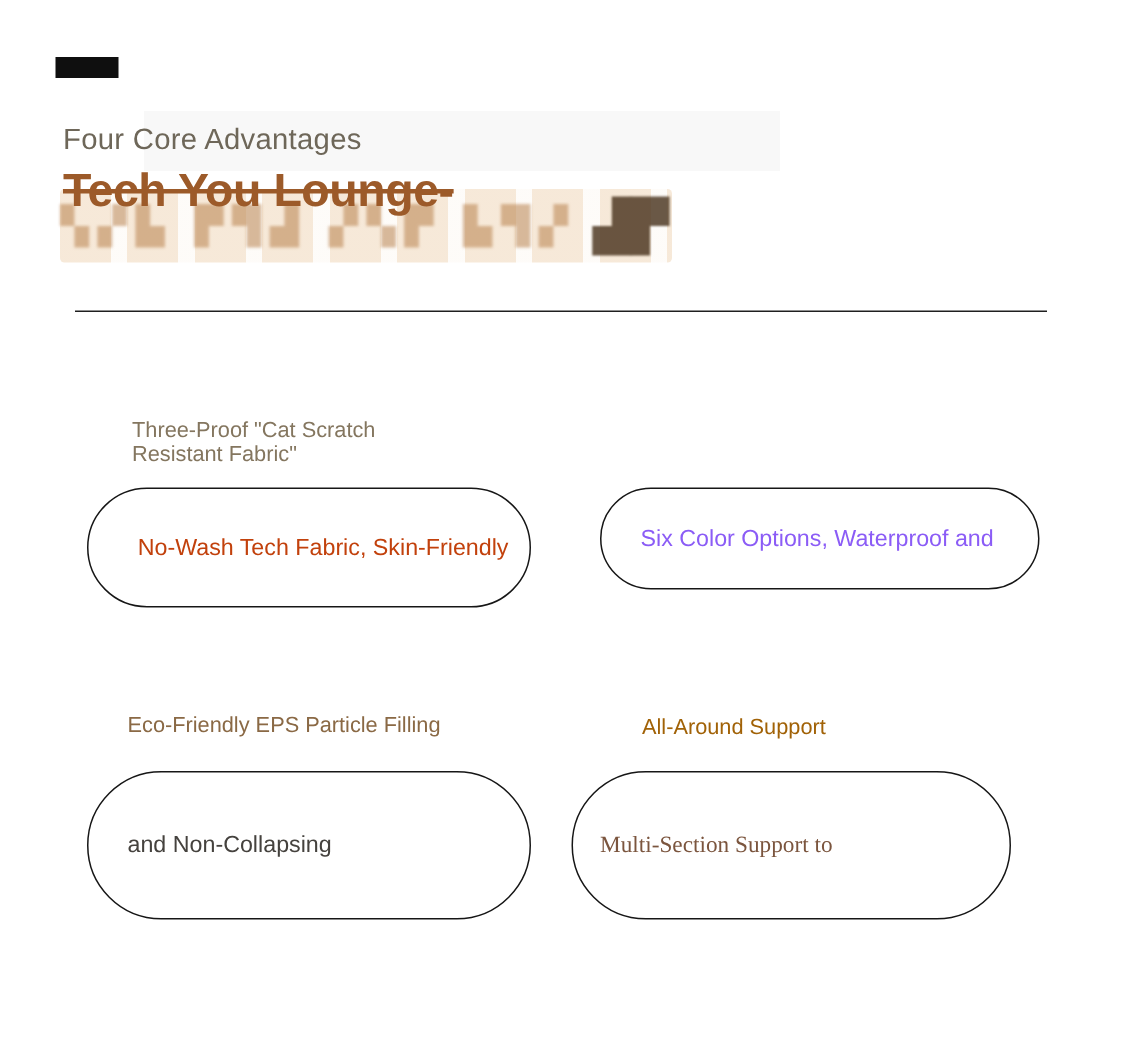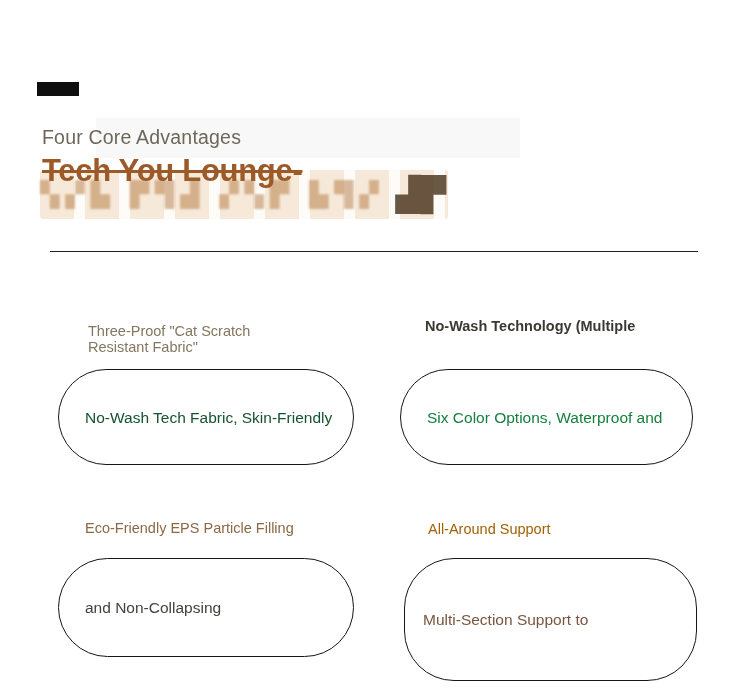--- a/index.html
+++ b/index.html
@@ -1,21 +1,21 @@
 <!DOCTYPE html>
 <html><head>
 <meta charset="utf-8">
 <style>
   html,body{margin:0;padding:0;}
   body{
     width:750px;height:698px;position:relative;overflow:hidden;
     background:#ffffff;
     font-family:"Liberation Sans", sans-serif;
   }
-  .abs{position:absolute;margin-top:44px;}
+  .abs{position:absolute;}
 
   
   .black-bar{left:37px;top:38px;width:42px;height:14px;background:#0f0f0f;}
 
   
   .overlay-box{left:96px;top:74px;width:424px;height:40px;background:#f8f8f8;}
 
   .eyebrow{
     left:42px;top:82px;font-size:19.5px;line-height:23px;
     font-weight:500;color:#6e6759;letter-spacing:.2px;z-index:2;
@@ -57,30 +57,30 @@
     box-sizing:border-box;background:#ffffff;
     border:1.4px solid #161616;border-radius:50px;
     display:flex;flex-direction:column;justify-content:center;
     padding-left:26px;padding-right:14px;
     font-size:15.5px;line-height:19px;font-weight:500;
   }
   .pill span{display:block;}
 
   
   .label-1{left:88px;top:280px;color:#84765f;}
-  .pill-1{left:58px;top:325px;width:296px;height:96px;color:#14532d;}
+  .pill-1{left:58px;top:325px;width:296px;height:80px;color:#c2410c;text-align:right;}
 
   .label-2{left:425px;top:275px;color:#3b3833;font-weight:600;}
-  .pill-2{left:400px;top:325px;width:293px;height:96px;color:#15803d;justify-content:center;}
+  .pill-2{left:400px;top:325px;width:293px;height:68px;color:#8b5cf6;justify-content:center;}
 
   .label-3{left:85px;top:477px;color:#8a6945;text-align:center;}
   .pill-3{left:58px;top:514px;width:296px;height:99px;color:#45423e;}
 
   .label-4{left:428px;top:478px;color:#a16207;}
-  .pill-4{left:404px;top:514px;width:293px;height:123px;color:#7b553e;padding-left:18px;}
+  .pill-4{left:381px;top:514px;width:293px;height:99px;color:#7b553e;padding-left:18px;font-family:Liberation Serif, serif;}
 </style>
 </head>
 <body>
 
 <div class="abs black-bar"></div>
 
 <div class="abs overlay-box"></div>
 
 <div class="abs eyebrow">Four Core Advantages</div>
 
@@ -97,21 +97,20 @@
 
 <div class="abs label label-1">
   <span>Three-Proof "Cat Scratch</span>
   <span>Resistant Fabric"</span>
 </div>
 <div class="abs pill pill-1">
   <span>No-Wash Tech Fabric, Skin-Friendly</span>
 </div>
 
 <div class="abs label label-2">
-  <span>No-Wash Technology (Multiple</span>
 </div>
 <div class="abs pill pill-2">
   <span>Six Color Options, Waterproof and</span>
 </div>
 
 <div class="abs label label-3">
   <span>Eco-Friendly EPS Particle Filling</span>
 </div>
 <div class="abs pill pill-3">
   <span>and Non-Collapsing</span>

